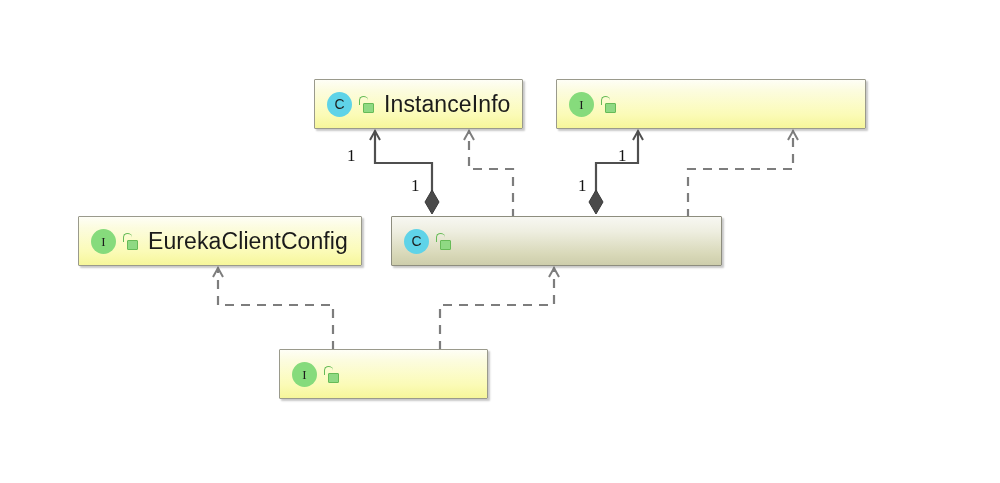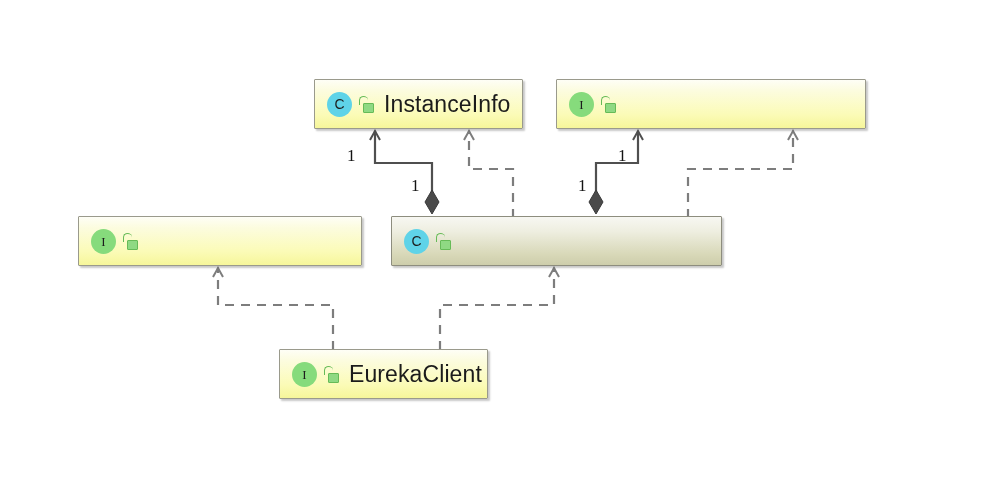--- a/index.html
+++ b/index.html
@@ -193,36 +193,36 @@
   </div>
 
   <div class="node" style="left:78px; top:216px; width:284px; height:50px;">
     <span class="type-icon interface-icon">
       <span class="glyph">I</span>
     </span>
     <span class="lock-icon">
       <span class="lock-shackle"></span>
       <span class="lock-body"></span>
     </span>
+    <span class="node-label">EurekaClientConfig</span>
   </div>
 
   <div class="node selected" style="left:391px; top:216px; width:331px; height:50px;">
     <span class="type-icon class-icon">
       <span class="glyph">C</span>
     </span>
     <span class="lock-icon">
       <span class="lock-shackle"></span>
       <span class="lock-body"></span>
     </span>
   </div>
 
   <div class="node" style="left:279px; top:349px; width:209px; height:50px;">
     <span class="type-icon interface-icon">
       <span class="glyph">I</span>
     </span>
     <span class="lock-icon">
       <span class="lock-shackle"></span>
       <span class="lock-body"></span>
     </span>
-    <span class="node-label">EurekaClient</span>
   </div>
 
 </div>
 
 </body></html>

